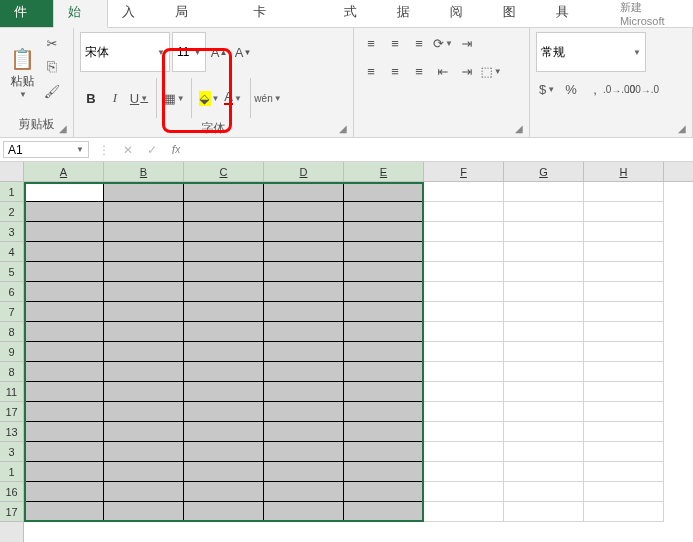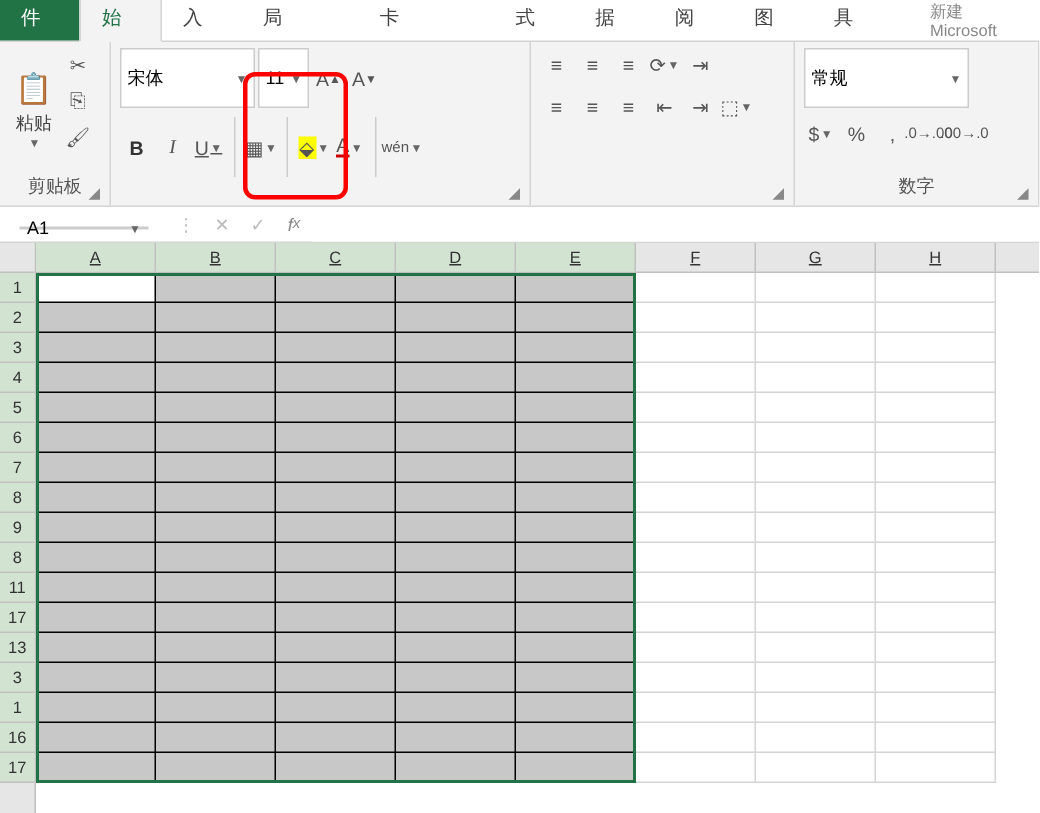--- a/index.html
+++ b/index.html
@@ -32,21 +32,21 @@
   .sep { width: 1px; background: #ccc; height: 40px; margin: 0 4px; align-self: center; }
 
   .icA { color: #333; font-weight: bold; }
   .under-red { border-bottom: 2px solid #c00; display: inline-block; line-height: 12px; }
   .paint { background: #ff0; padding: 0 1px; }
 
   .highlight-box { position: absolute; border: 3px solid #ff0000; border-radius: 8px; pointer-events: none; }
 
   
   .fbar { height: 24px; border-bottom: 1px solid #d4d4d4; display: flex; align-items: stretch; }
-  .namebox { width: 86px; border: 1px solid #ccc; margin: 13px; display: flex; align-items: center; padding: 0 4px; font-size: 12px; background: #fff; }
+  .namebox { width: 86px; border: 1px solid #ccc; margin: 3px; display: flex; align-items: center; padding: 0 4px; font-size: 12px; background: #fff; }
   .namebox .dd { margin-left: auto; }
   .fx-btn { width: 24px; display: flex; align-items: center; justify-content: center; color: #888; }
   .fx-btn.dis { color: #bbb; }
   .fx-input { flex: 1; border: none; outline: none; padding: 0 4px; }
 
   
   .grid { display: flex; height: calc(542px - 28px - 110px - 24px); overflow: hidden; }
   .row-hdrs { width: 24px; background: #e6e6e6; border-right: 1px solid #c0c0c0; }
   .corner { height: 20px; border-bottom: 1px solid #c0c0c0; background: #e6e6e6; }
   .rh { height: 20px; border-bottom: 1px solid #c0c0c0; text-align: center; font-size: 11px; color: #333; line-height: 20px; }
@@ -127,20 +127,21 @@
             <span class="under-red">A</span>
             <span class="dd">▼</span>
           </span>
         <span class="sep"></span>
         <span class="btn-small" style="font-size:10px">
             <span>wén</span>
             <span class="dd">▼</span>
           </span>
       </div>
     </div>
+    <div class="group-label">字体</div>
     <span class="group-launcher">◢</span>
     <div class="highlight-box" style="left:88px;top:20px;width:70px;height:85px"></div>
   </div>
 
   <div class="group" style="width:176px">
     <div class="group-body col" style="gap:6px">
       <div class="row">
         <span class="btn-small">≡</span>
         <span class="btn-small">≡</span>
         <span class="btn-small">≡</span>
@@ -168,21 +169,20 @@
         </div>
       </div>
       <div class="row">
         <span class="btn-small">$<span class="dd">▼</span></span>
         <span class="btn-small">%</span>
         <span class="btn-small">,</span>
         <span class="btn-small" style="font-size:10px">.0→.00</span>
         <span class="btn-small" style="font-size:10px">.00→.0</span>
       </div>
     </div>
-    <div class="group-label">数字</div>
     <span class="group-launcher">◢</span>
   </div>
 </div>
 
 <div class="fbar">
   <div class="namebox">
     <span>A1</span>
     <span class="dd">▼</span>
   </div>
   <span class="fx-btn dis">⋮</span>

